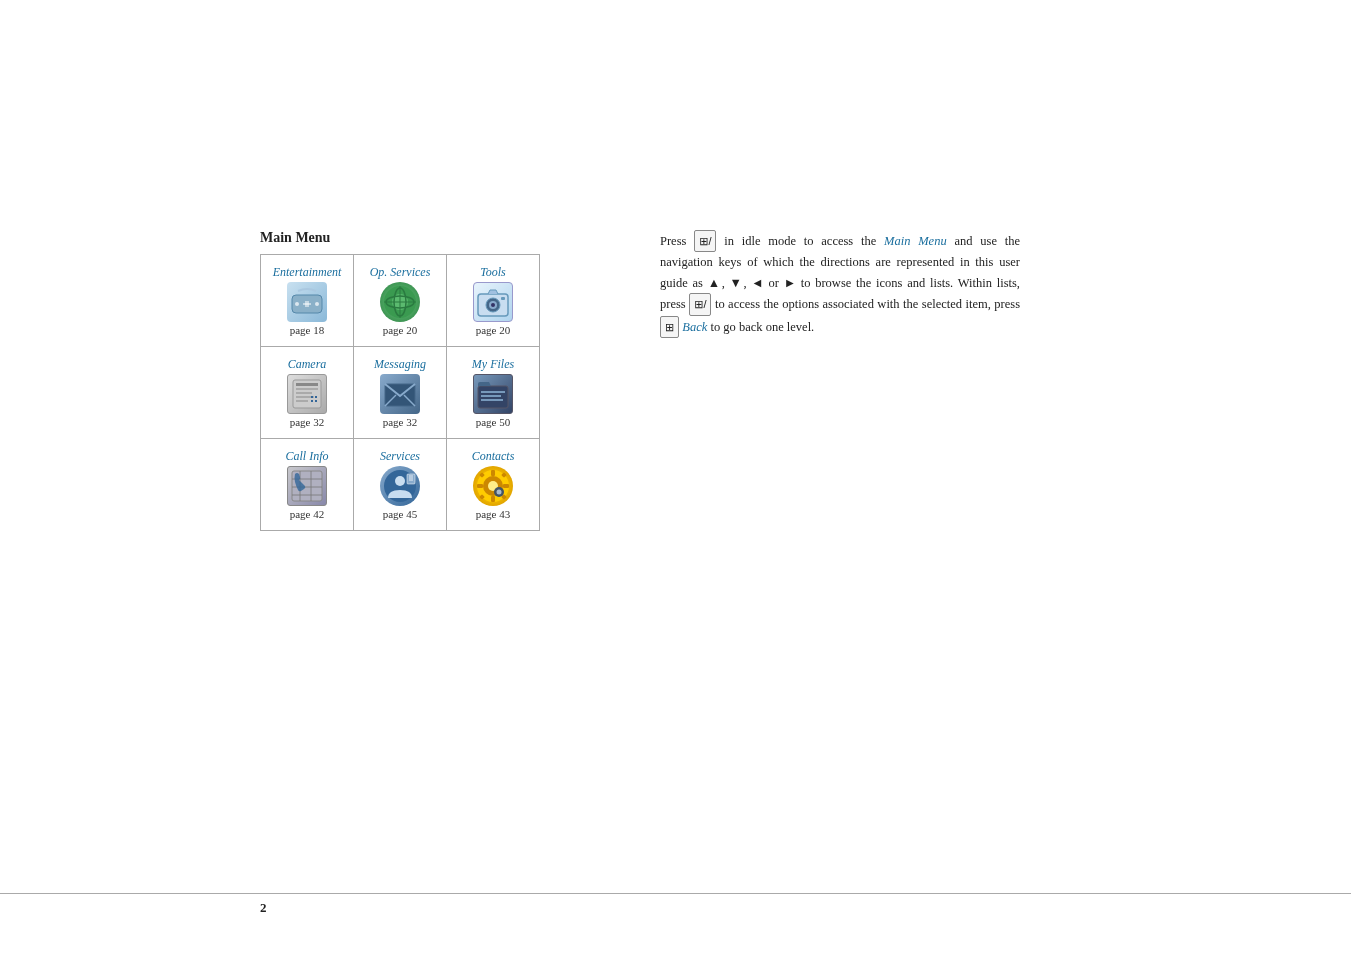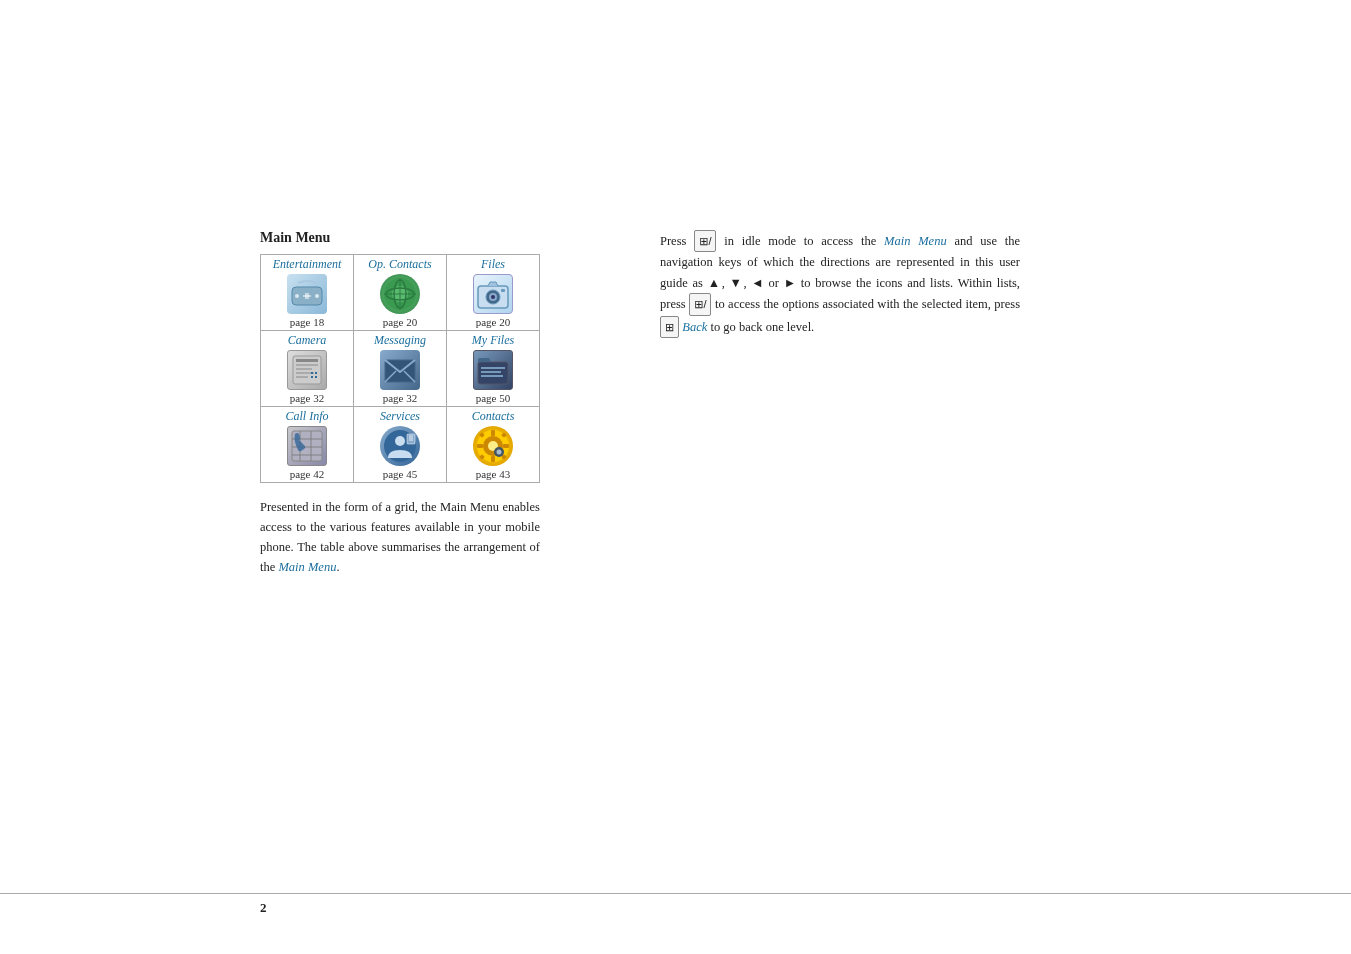--- a/index.html
+++ b/index.html
@@ -37,21 +37,21 @@
     
     .menu-grid {
       border: 1px solid #aaa;
       border-collapse: collapse;
       width: 280px;
       margin-bottom: 14px;
     }
 
     .menu-grid td {
       border: 1px solid #aaa;
-      padding: 2px 6px;
+      padding: 10px 6px;
       text-align: center;
       width: 93px;
       vertical-align: top;
       margin-top: 20px;
     }
 
     .menu-label {
       font-style: italic;
       color: #1a6e9e;
       font-size: 12px;
@@ -242,35 +242,35 @@
               <circle cx="7" cy="17" r="2" fill="#fff" opacity="0.7"></circle>
               <circle cx="27" cy="17" r="2" fill="#fff" opacity="0.7"></circle>
               <rect x="15" y="14" width="4" height="6" fill="#fff" opacity="0.5"></rect>
               <rect x="13" y="16" width="8" height="2" fill="#fff" opacity="0.5"></rect>
               <path d="M8 4 Q17 0 26 4" stroke="#aac8e0" stroke-width="2" fill="none"></path>
             </svg>
           </div>
           <span class="page-num">page 18</span>
         </td>
         <td>
-          <span class="menu-label">Op. Contacts</span>
+          <span class="menu-label">Op. Services</span>
           <div class="menu-icon icon-op-services">
             <svg width="36" height="36" viewBox="0 0 36 36">
               <circle cx="18" cy="18" r="16" fill="#3a9a50"></circle>
               <circle cx="18" cy="18" r="8" fill="#5bba6f"></circle>
               <ellipse cx="18" cy="18" rx="6" ry="14" fill="none" stroke="#2a7a40" stroke-width="1.5"></ellipse>
               <ellipse cx="18" cy="18" rx="14" ry="6" fill="none" stroke="#2a7a40" stroke-width="1.5"></ellipse>
               <line x1="18" y1="2" x2="18" y2="34" stroke="#2a7a40" stroke-width="1"></line>
               <line x1="2" y1="18" x2="34" y2="18" stroke="#2a7a40" stroke-width="1"></line>
             </svg>
           </div>
           <span class="page-num">page 20</span>
         </td>
         <td>
-          <span class="menu-label">Files</span>
+          <span class="menu-label">Tools</span>
           <div class="menu-icon icon-camera">
             <svg width="36" height="36" viewBox="0 0 36 36">
               <rect x="3" y="10" width="30" height="22" rx="3" fill="#c8ddf0" stroke="#6699bb" stroke-width="1.5"></rect>
               <path d="M13 10 L15 6 L21 6 L23 10" fill="#a0c0e0" stroke="#6699bb" stroke-width="1"></path>
               <circle cx="18" cy="21" r="7" fill="#446688" stroke="#6699bb" stroke-width="1"></circle>
               <circle cx="18" cy="21" r="4" fill="#88aacc"></circle>
               <circle cx="18" cy="21" r="2" fill="#336"></circle>
               <rect x="26" y="13" width="4" height="3" rx="1" fill="#6699bb"></rect>
             </svg>
           </div>
@@ -382,23 +382,20 @@
               <circle cx="24" cy="24" r="5" fill="#445566"></circle>
               <circle cx="24" cy="24" r="2.5" fill="#aabbcc"></circle>
             </svg>
           </div>
           <span class="page-num">page 43</span>
         </td>
       </tr>
     </tbody>
       </table>
 
-    <p class="description-text">
-      Presented in the form of a grid, the Main Menu enables access to the various features available in your mobile phone. The table above summarises the arrangement of the <a class="italic-link">Main Menu</a>.
-    </p>
   </div>
 
   <div class="right-col">
     <p style="font-size:12.5px; line-height:1.65; text-align:justify;">
       Press <span class="key-btn" style="font-size:11px; border:1px solid #888; background:#f5f5f5; padding:1px 4px; border-radius:2px;">⊞/</span> in idle mode to access the <em style="color:#1a6e9e;">Main Menu</em> and use the navigation keys of which the directions are represented in this user guide as ▲, ▼, ◄ or ► to browse the icons and lists. Within lists, press <span class="key-btn" style="font-size:11px; border:1px solid #888; background:#f5f5f5; padding:1px 4px; border-radius:2px;">⊞/</span> to access the options associated with the selected item, press <span class="key-btn" style="font-size:11px; border:1px solid #888; background:#f5f5f5; padding:1px 4px; border-radius:2px;">⊞</span> <em style="color:#1a6e9e;">Back</em> to go back one level.
     </p>
   </div>
 
 </div>
 

